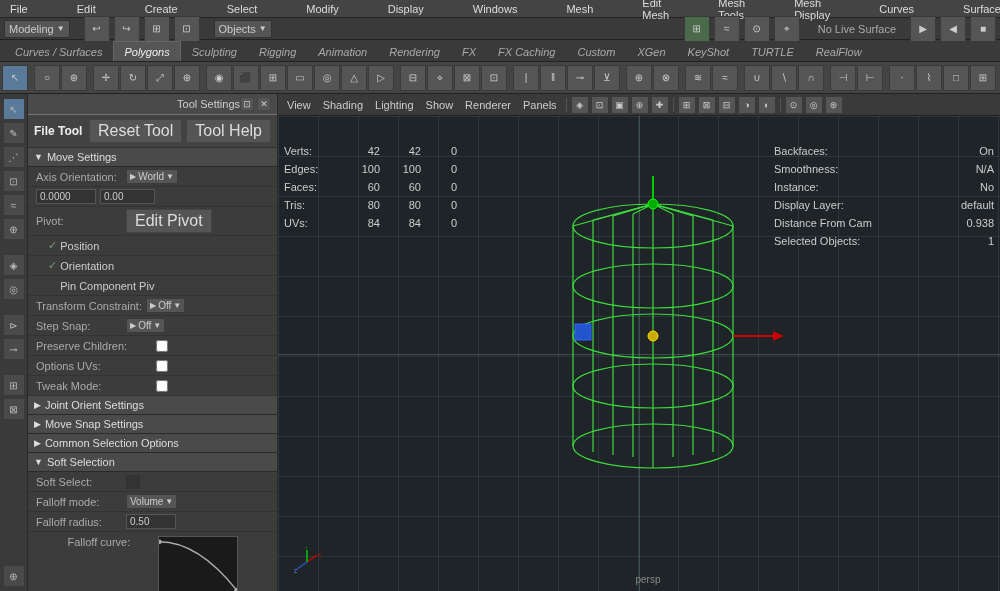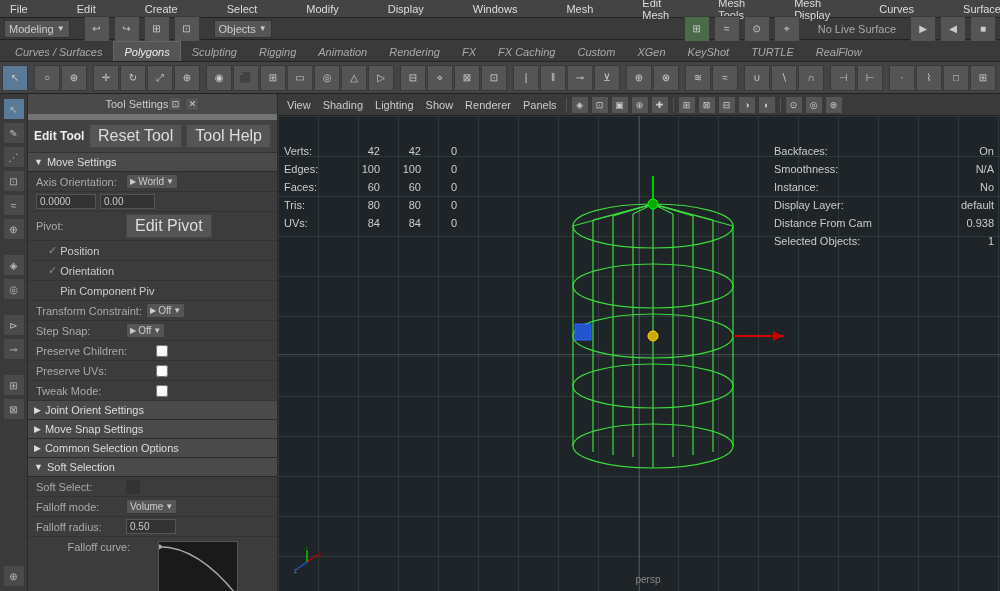--- a/index.html
+++ b/index.html
@@ -145,22 +145,22 @@
     }
     #tool-settings::-webkit-scrollbar { width: 8px; }
     #tool-settings::-webkit-scrollbar-track { background: #333; }
     #tool-settings::-webkit-scrollbar-thumb { background: #555; }
 
     .ts-header {
       background: #4a4a4a;
       padding: 3px 6px;
       display: flex;
       align-items: center;
-      justify-content: center;
-      border-bottom: 6px solid #737373;
+      justify-content: flex-end;
+      border-bottom: 1px solid #737373;
       font-size: 11px;
       color: #ccc;
     }
     .ts-header-btns { display: flex; gap: 3px; }
     .ts-header-btn {
       width: 14px;
       height: 14px;
       background: #555;
       border: 1px solid #444;
       font-size: 9px;
@@ -526,21 +526,21 @@
 
     <div class="ts-header">
       <span>Tool Settings</span>
       <div class="ts-header-btns">
         <div class="ts-header-btn">⊡</div>
         <div class="ts-header-btn">✕</div>
       </div>
     </div>
 
     <div class="tool-row" style="justify-content:space-between; background:#424242; padding: 4px 6px;">
-      <span style="font-size:12px;color:#eee;font-weight:bold;">Edit Tool</span>
+      <span style="font-size:12px;color:#eee;font-weight:bold;">File Tool</span>
       <div style="display:flex;gap:4px;">
         <button class="tool-btn">Reset Tool</button>
         <button class="tool-btn">Tool Help</button>
       </div>
     </div>
 
     <div class="section-title">
       <span class="arrow">▼</span>
       <span>Move Settings</span>
     </div>
@@ -599,21 +599,21 @@
         <span>Off</span>
         <span style="font-size:8px;">▼</span>
       </div>
     </div>
 
     <div class="tool-row">
       <span class="tool-label" style="min-width:120px;">Preserve Children:</span>
       <input type="checkbox" style="">
     </div>
     <div class="tool-row">
-      <span class="tool-label" style="min-width:120px;">Preserve UVs:</span>
+      <span class="tool-label" style="min-width:120px;">Options UVs:</span>
       <input type="checkbox" style="">
     </div>
     <div class="tool-row">
       <span class="tool-label" style="min-width:120px;">Tweak Mode:</span>
       <input type="checkbox" style="">
     </div>
 
     <div class="section-title">
       <span class="arrow">▶</span>
       <span>Joint Orient Settings</span>

